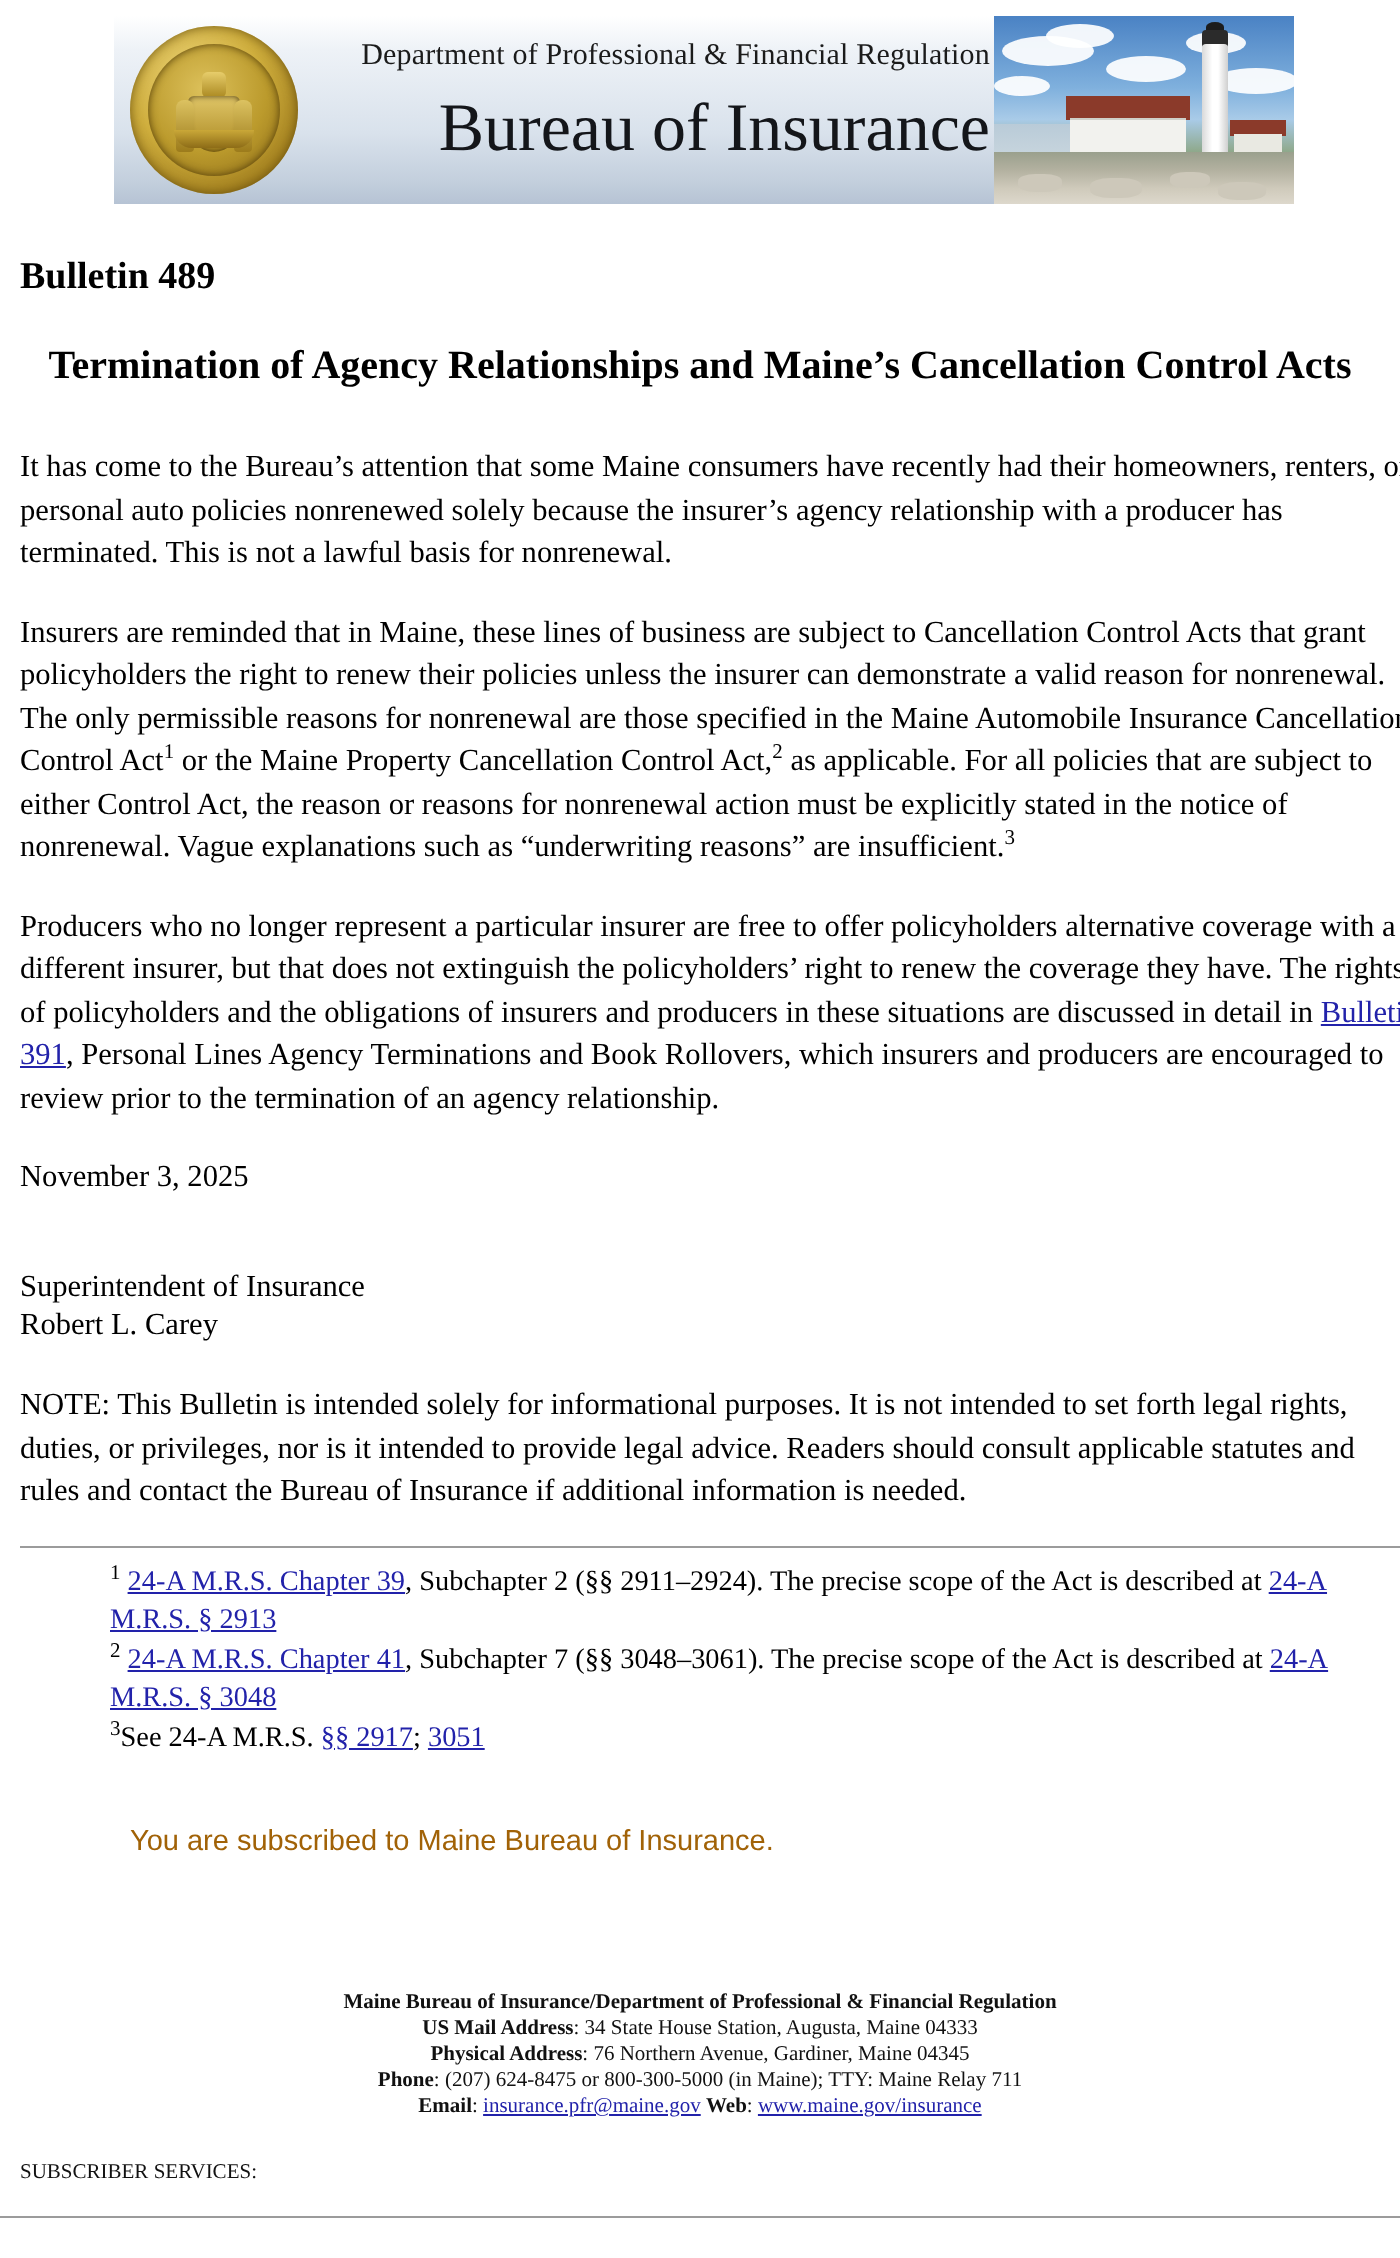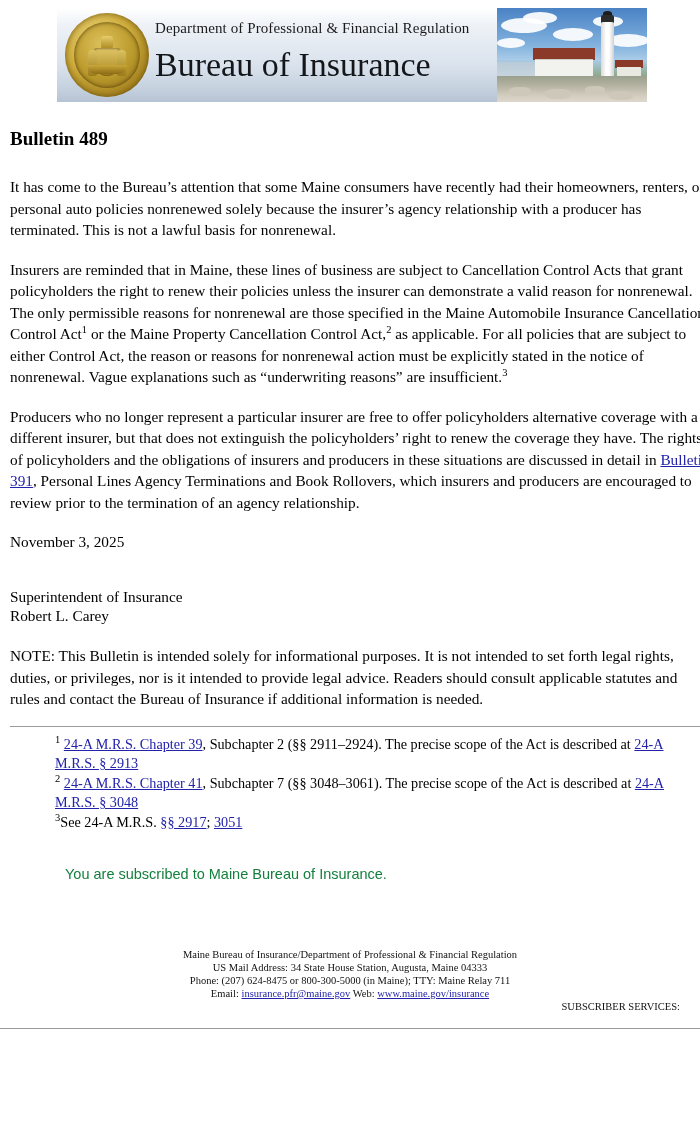--- a/index.html
+++ b/index.html
@@ -13,20 +13,21 @@
     height: 1129px;
     overflow: hidden;
     font-family: "Liberation Serif", "DejaVu Serif", serif;
     color: #000000;
     position: relative;
   }
 
   
   .banner-wrap {
     padding: 8px 18px 0 0;
+    text-align: right;
   }
   .banner {
     position: relative;
     margin-left: 57px;
     width: 590px;
     height: 94px;
     background: linear-gradient(180deg, #ffffff 0%, #eef2f7 18%, #d9e2ec 62%, #c3cfdd 88%, #b6c3d4 100%);
     overflow: hidden;
   }
   .banner-photo {
@@ -296,45 +297,46 @@
   .footnotes div { margin: 0; }
   .fn-mark {
     font-size: 10.5px;
     vertical-align: super;
     line-height: 0;
   }
   .subscribed {
     font-family: "Liberation Sans", "DejaVu Sans", sans-serif;
     font-size: 14.5px;
     margin: 34px 0 0 55px;
-    color: #15803d;
+    color: #a16207;
   }
 
   
   .center-footer {
     text-align: center;
     margin-top: 66px;
     font-family: "Liberation Serif", "DejaVu Serif", serif;
     font-size: 10.5px;
     line-height: 13px;
     color: #111111;
     padding-right: 10px;
   }
-  .center-footer .bold { font-weight: normal; }
+  .center-footer .bold { font-weight: bold; }
   .center-footer a {
     color: #2222aa;
     text-decoration: underline;
   }
   .subscriber-services {
-    text-align: right;
+    text-align: left;
+    margin-top: 20px;
     font-family: "Liberation Serif", "DejaVu Serif", serif;
     font-size: 10.5px;
     line-height: 14px;
     color: #111111;
-    padding-right: 20px;
+    padding-right: 10px;
   }
   .subscriber-services a {
     color: #2222aa;
     text-decoration: underline;
   }
   .ss-sep { padding: 0 5px; }
 
   
   .gd-rule {
     border: 0;
@@ -392,20 +394,21 @@
         <div class="rock r4"></div>
       </div>
     </div>
 
   </div>
 </div>
 
 <div class="doc">
 
   <div class="bulletin-no">Bulletin 489</div>
+  <div class="doc-title">Termination of Agency Relationships and Maine’s Cancellation Control Acts</div>
 
   <p class="body-para first">It has come to the Bureau’s attention that some Maine consumers have recently had their homeowners, renters, or personal auto policies nonrenewed solely because the insurer’s agency relationship with a producer has terminated. This is not a lawful basis for nonrenewal.</p>
 
   <p class="body-para"><span>Insurers are reminded that in Maine, these lines of business are subject to Cancellation Control Acts that grant policyholders the right to renew their policies unless the insurer can demonstrate a valid reason for nonrenewal. The only permissible reasons for nonrenewal are those specified in the Maine Automobile Insurance Cancellation Control Act</span><sup class="fn">1</sup><span> or the Maine Property Cancellation Control Act,</span><sup class="fn">2</sup><span> as applicable. For all policies that are subject to either Control Act, the reason or reasons for nonrenewal action must be explicitly stated in the notice of nonrenewal. Vague explanations such as “underwriting reasons” are insufficient.</span><sup class="fn">3</sup></p>
 
   <p class="body-para"><span>Producers who no longer represent a particular insurer are free to offer policyholders alternative coverage with a different insurer, but that does not extinguish the policyholders’ right to renew the coverage they have. The rights of policyholders and the obligations of insurers and producers in these situations are discussed in detail in </span><a class="doclink" href="#">Bulletin 391</a><span>, Personal Lines Agency Terminations and Book Rollovers, which insurers and producers are encouraged to review prior to the termination of an agency relationship.</span></p>
 
   <div class="date-line">November 3, 2025</div>
 
   <div class="sig">
@@ -425,20 +428,21 @@
 
     <div><span class="fn-mark">3</span><span>See 24-A M.R.S. </span><a class="doclink" href="#">§§ 2917</a><span>; </span><a class="doclink" href="#">3051</a></div>
 
   </div>
 
   <div class="subscribed">You are subscribed to Maine Bureau of Insurance.</div>
 
   <div class="center-footer">
     <div class="bold">Maine Bureau of Insurance/Department of Professional &amp; Financial Regulation</div>
     <div><span class="bold">US Mail Address</span><span>: 34 State House Station, Augusta, Maine 04333</span></div>
+    <div><span class="bold">Physical Address</span><span>: 76 Northern Avenue, Gardiner, Maine 04345</span></div>
     <div><span class="bold">Phone</span><span>: (207) 624-8475 or 800-300-5000 (in Maine); TTY: Maine Relay 711</span></div>
     <div><span class="bold">Email</span>: <a class="doclink" href="#">insurance.pfr@maine.gov</a> <span class="bold">Web</span>: <a class="doclink" href="#">www.maine.gov/insurance</a></div>
   </div>
 
   <div class="subscriber-services">
     <div>SUBSCRIBER SERVICES:</div>
   </div>
 
 </div>
 

